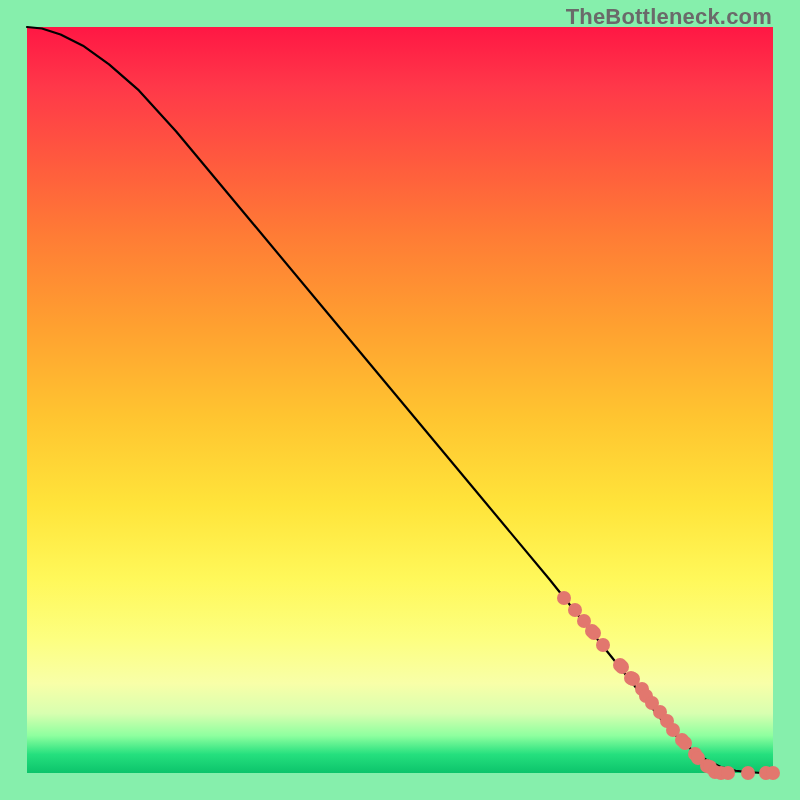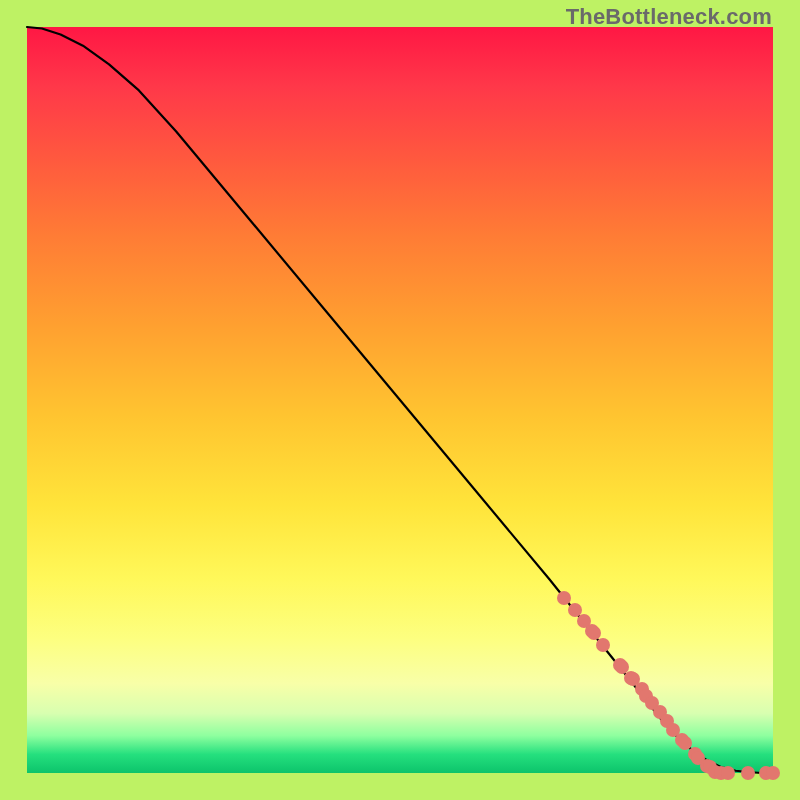--- a/index.html
+++ b/index.html
@@ -1,21 +1,21 @@
 <!DOCTYPE html>
 <html><head>
 <meta charset="utf-8">
 <style>
   * { margin: 0; padding: 0; box-sizing: border-box; }
   html, body { width: 800px; height: 800px; background: #000; overflow: hidden; }
   .stage {
     position: relative;
     width: 800px;
     height: 800px;
-    background: #bef264;
+    background: #86efac;
   }
   .plot {
     position: absolute;
     left: 27px;
     top: 27px;
     width: 746px;
     height: 746px;
     background: linear-gradient(
       to bottom,
       #ff1744 0%,

